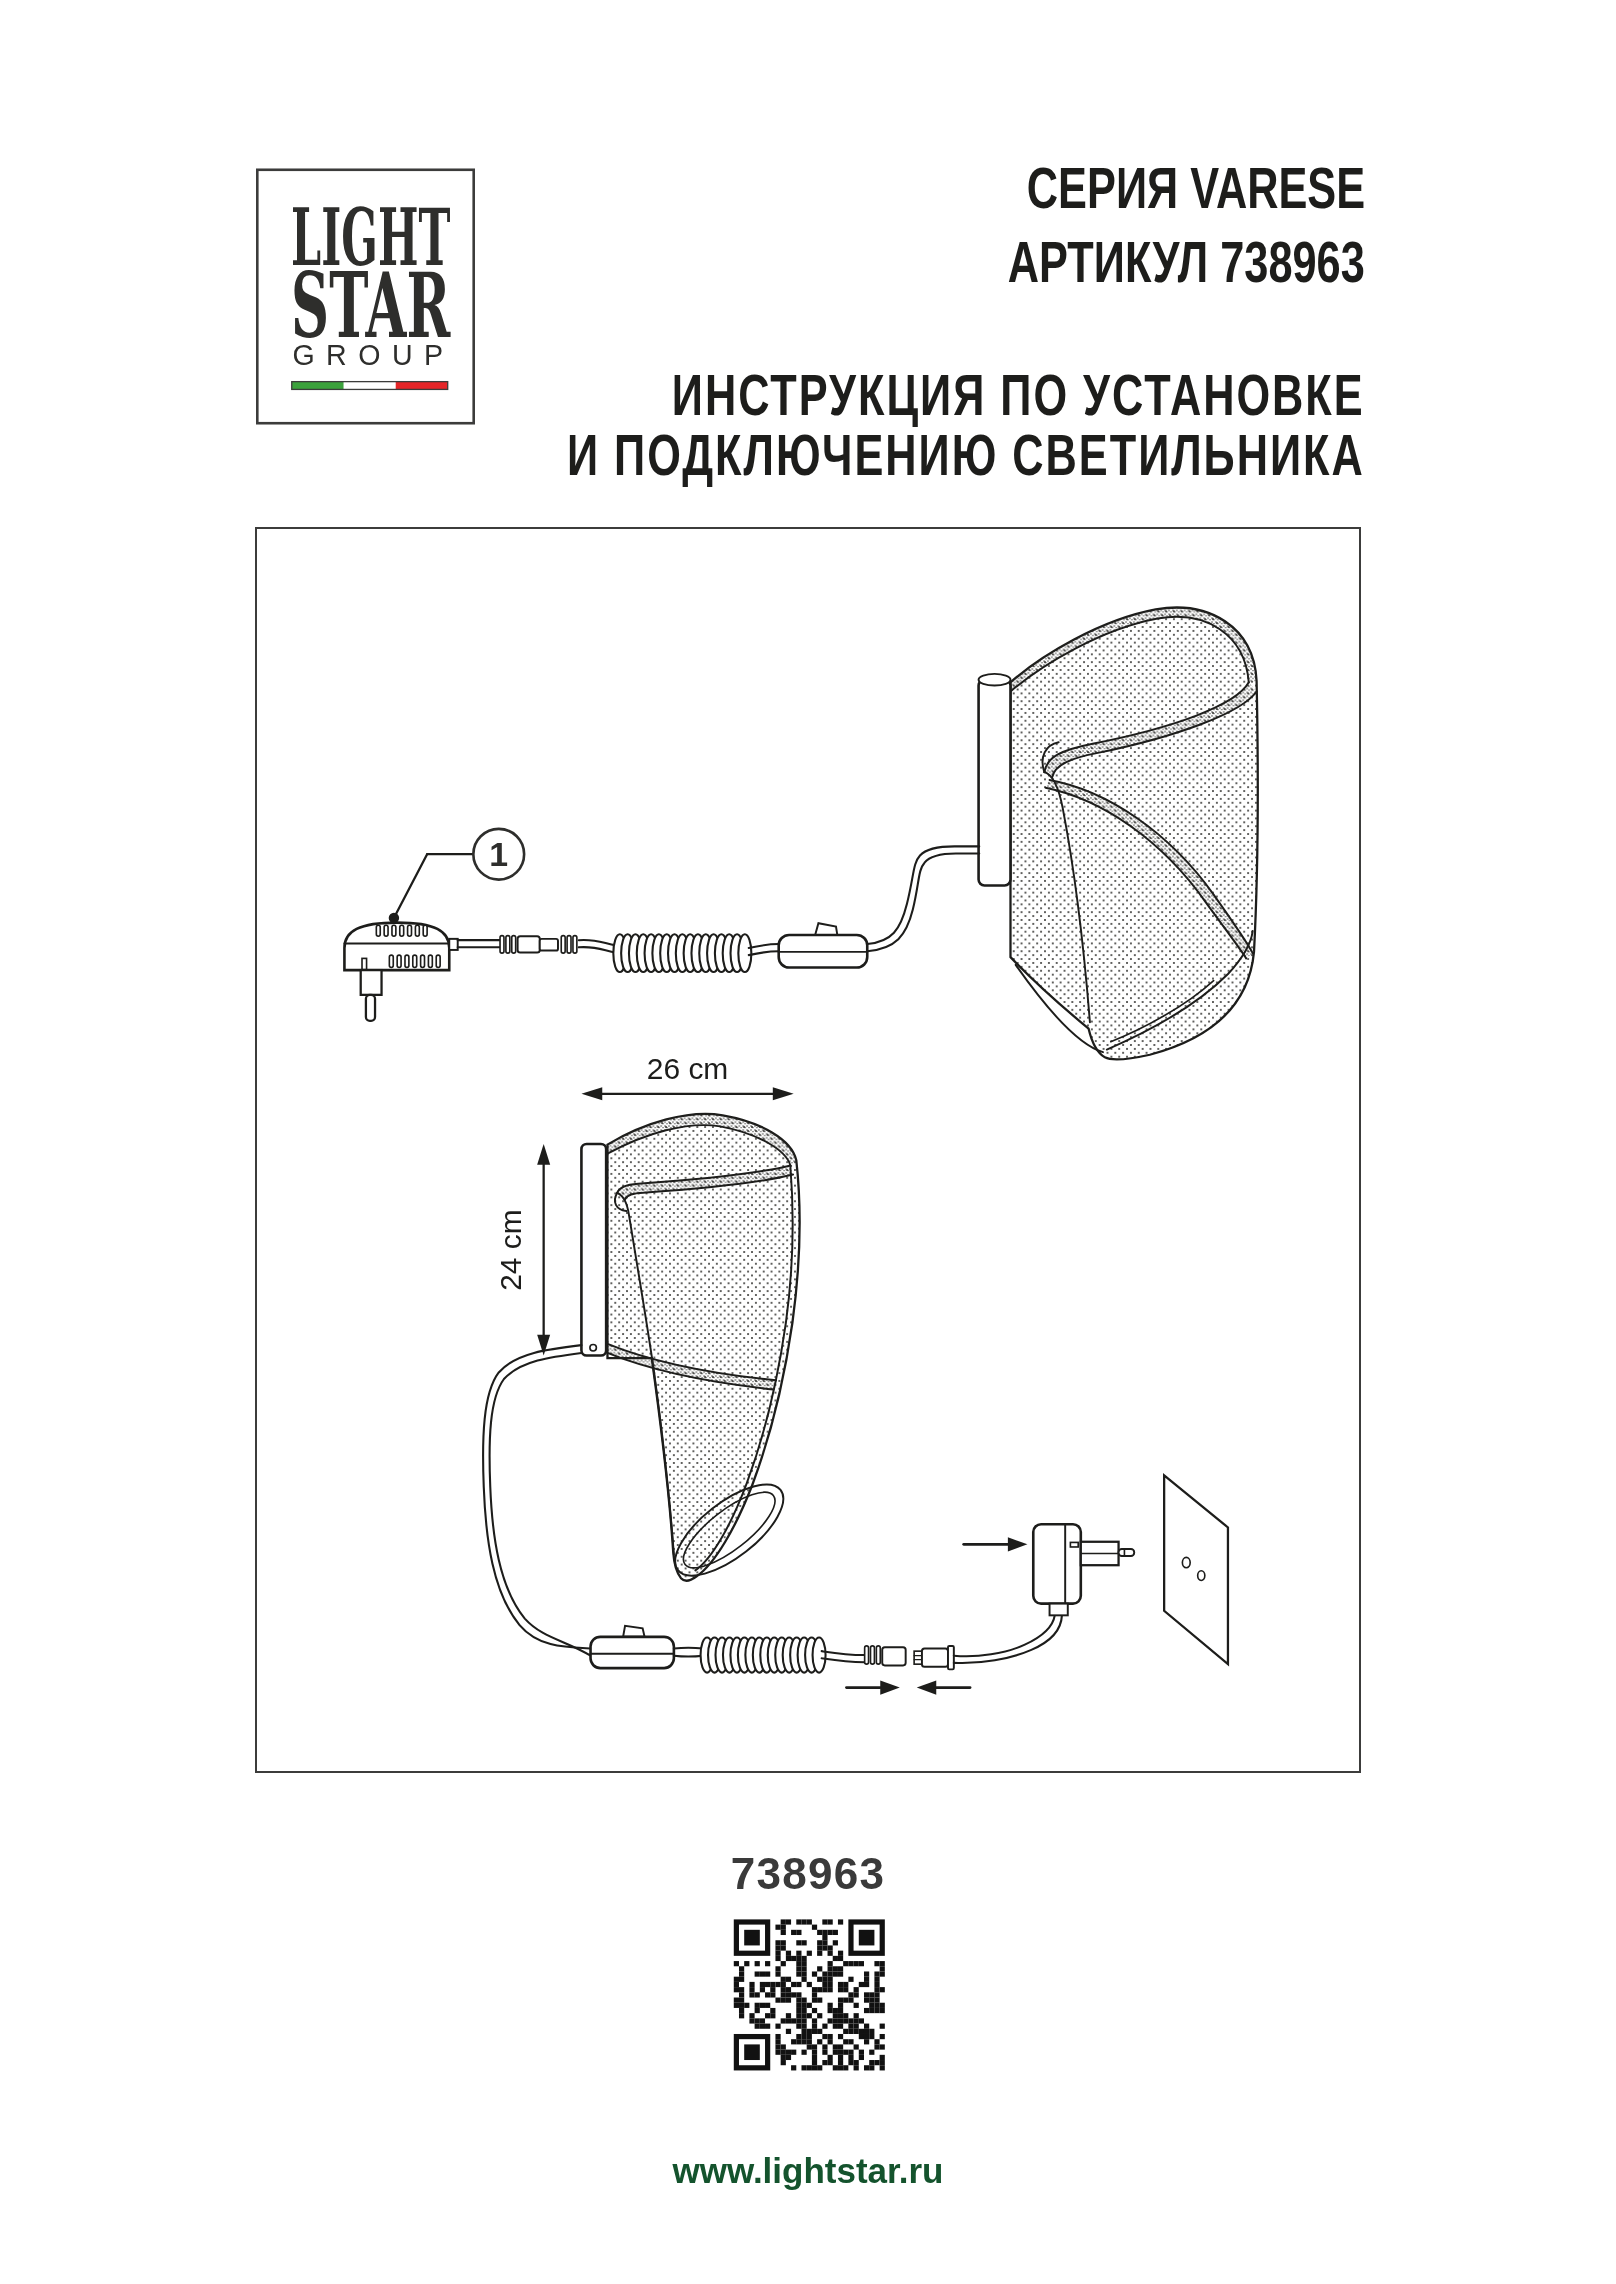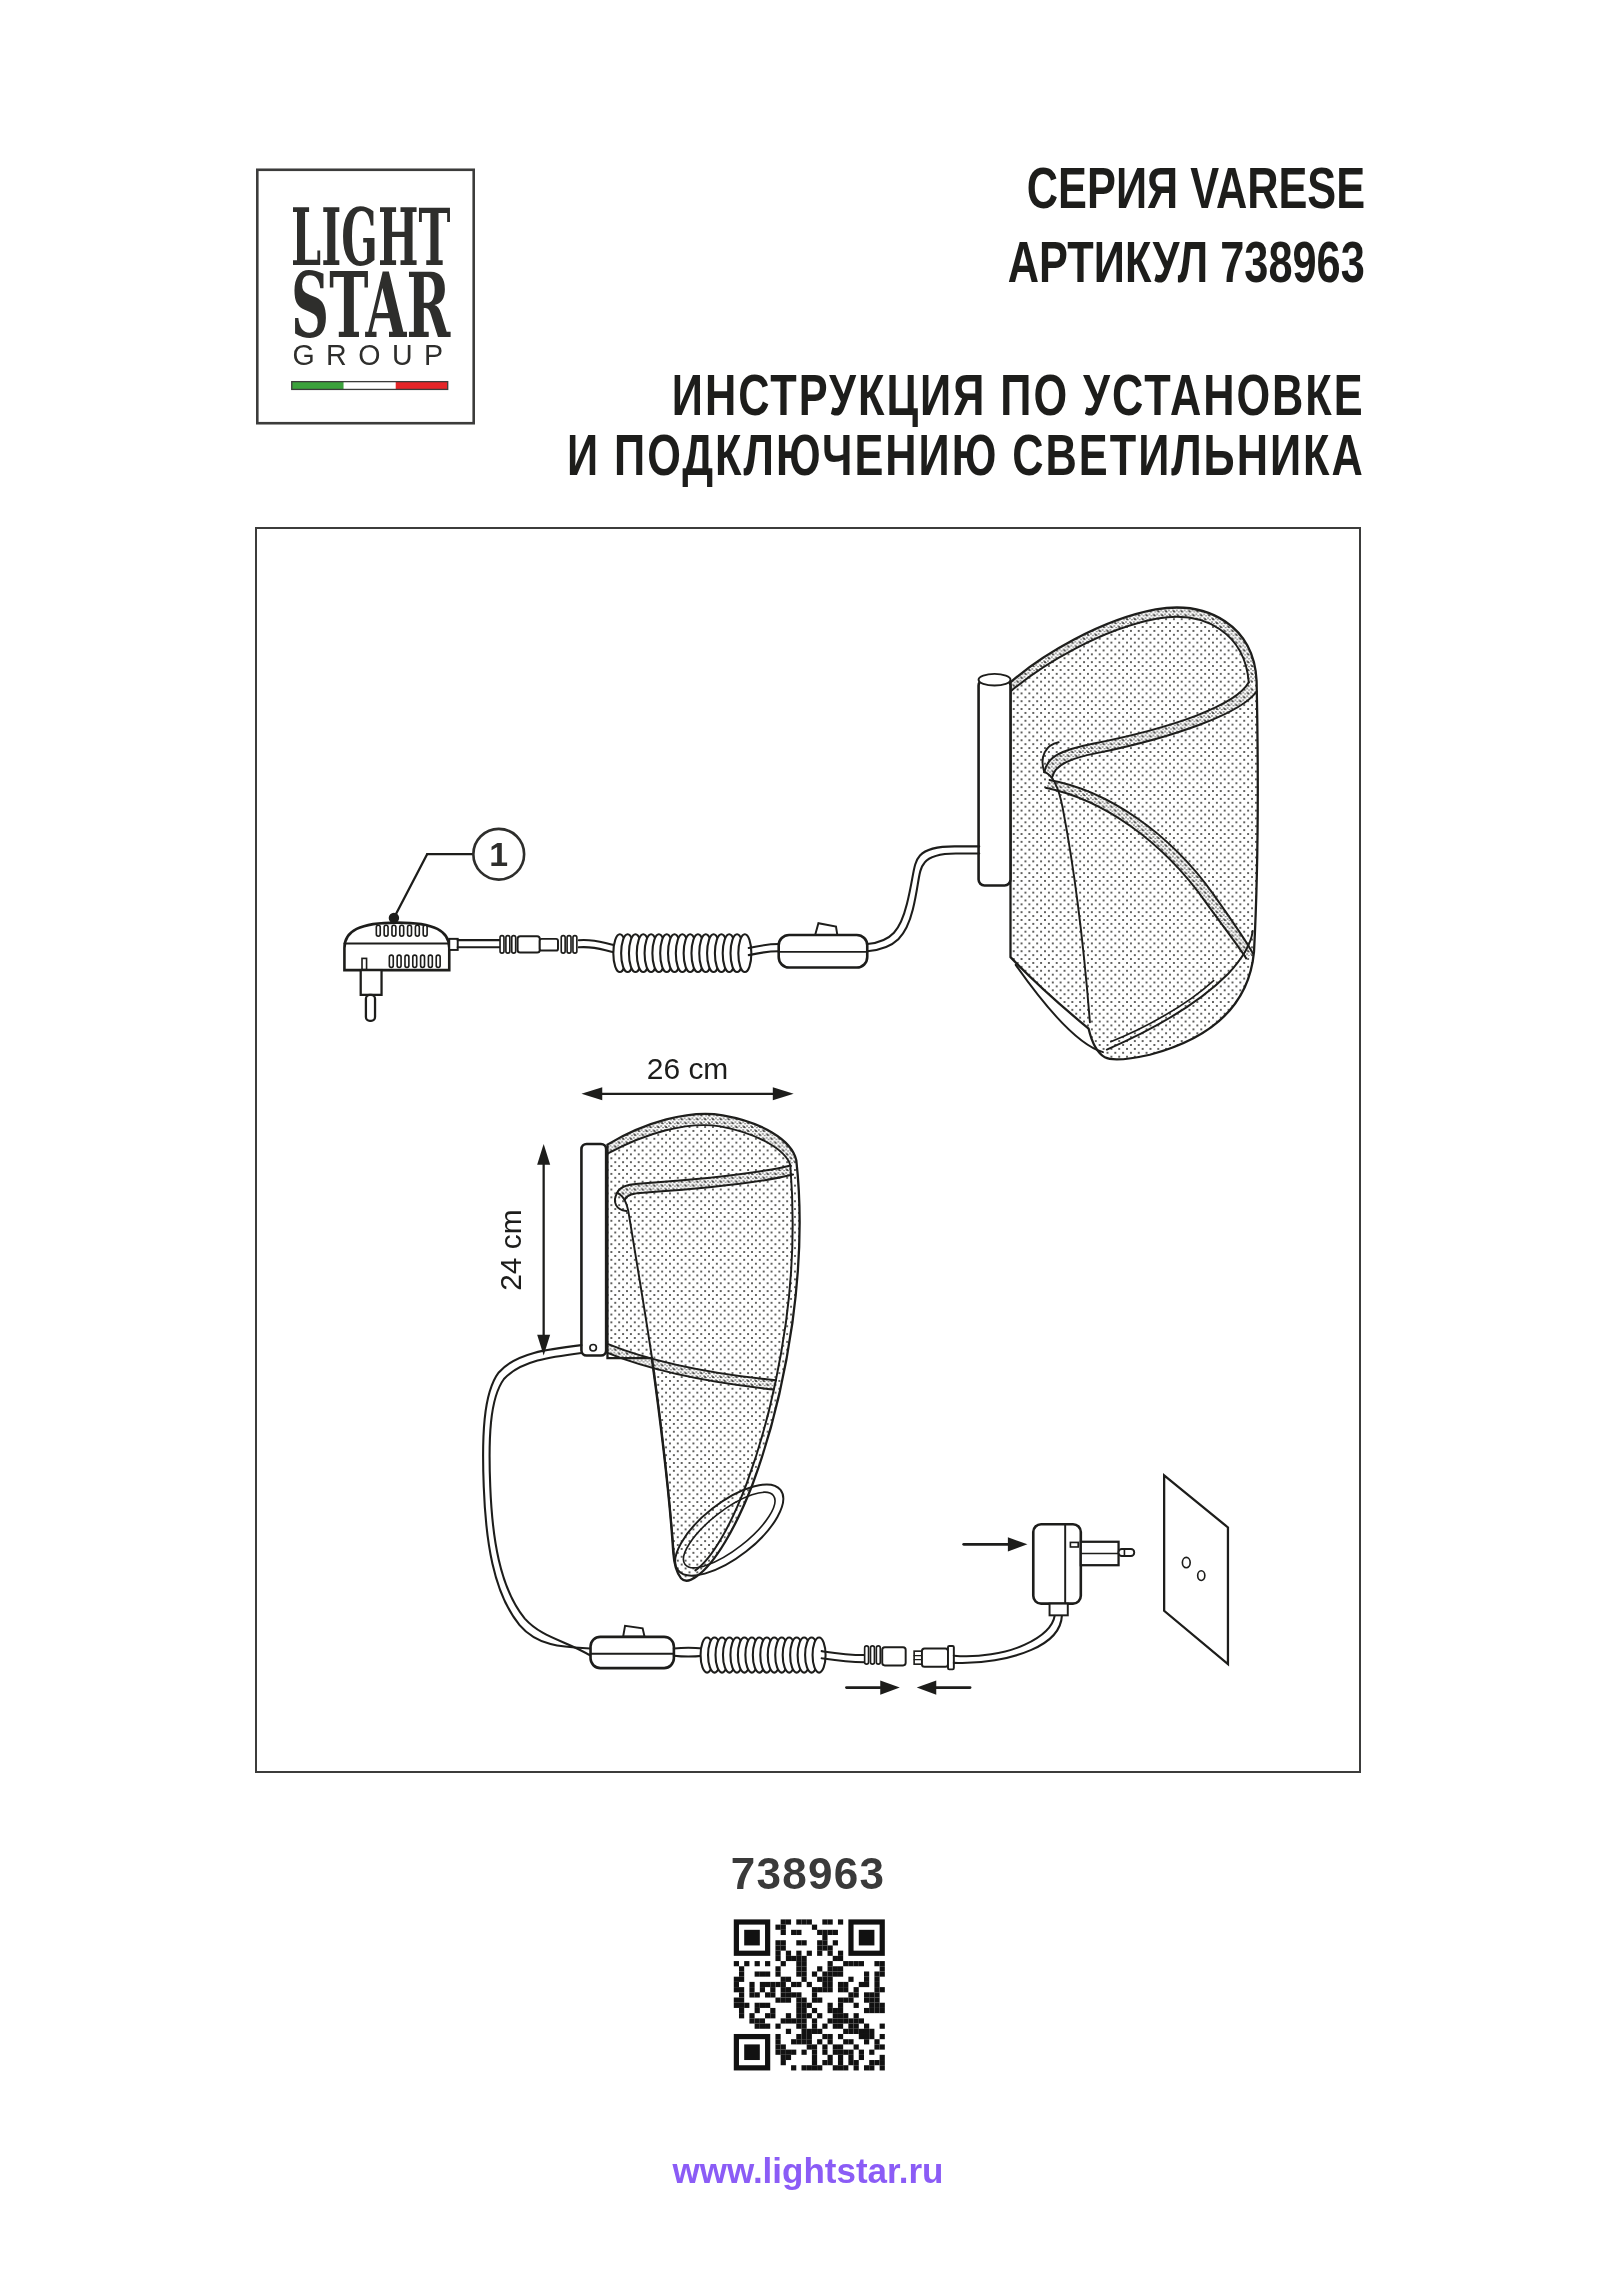--- a/index.html
+++ b/index.html
@@ -10,21 +10,21 @@
   .logo-box{left:256px;top:168px;width:192px;height:257px;}
   
   .hdr{right:251px;text-align:right;font-weight:700;font-size:57px;line-height:57px;
        transform:scaleX(0.76);transform-origin:100% 50%;white-space:nowrap;}
   .hdr.sp{letter-spacing:2.6px;}
   
   .frame{left:255px;top:527px;width:1106px;height:1246px;border:2.6px solid #3c3c3b;box-sizing:border-box;}
   
   .artnum{left:0;width:1616px;top:1849px;text-align:center;font-size:44px;font-weight:700;
           color:#3a3a3a;letter-spacing:1.3px;}
-  .site{left:0;width:1616px;top:2151px;text-align:center;font-size:35px;font-weight:700;color:#8b5cf6;}
+  .site{left:0;width:1616px;top:2151px;text-align:center;font-size:35px;font-weight:700;color:#14532d;}
   svg text{font-family:"Liberation Sans",sans-serif;}
   .logo-serif{font-family:"DejaVu Serif","Liberation Serif",serif;font-weight:700;}
 </style>
 </head>
 <body>
 
 <div class="page">
 
   <div class="abs logo-box">
     <svg width="219" height="257" viewBox="0 0 337 394">

